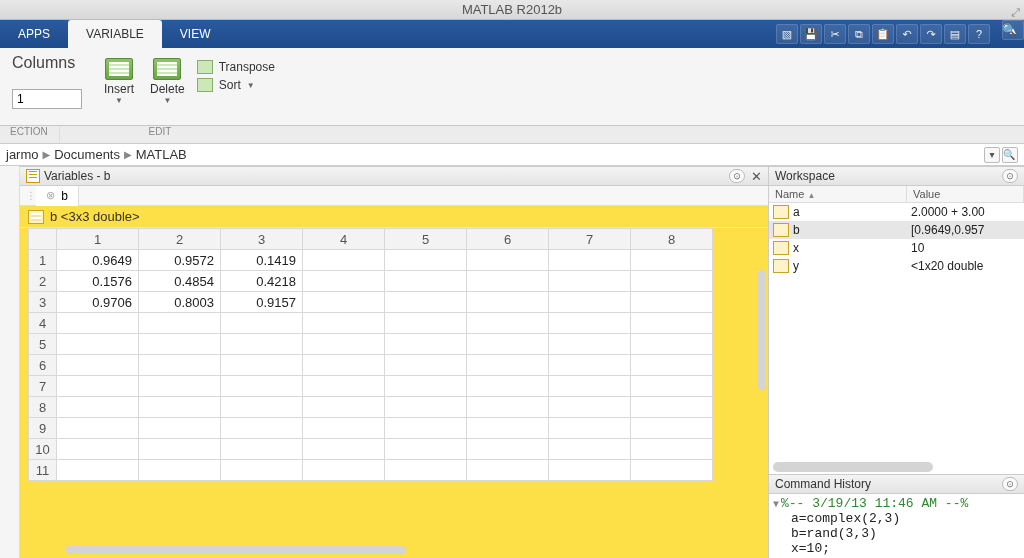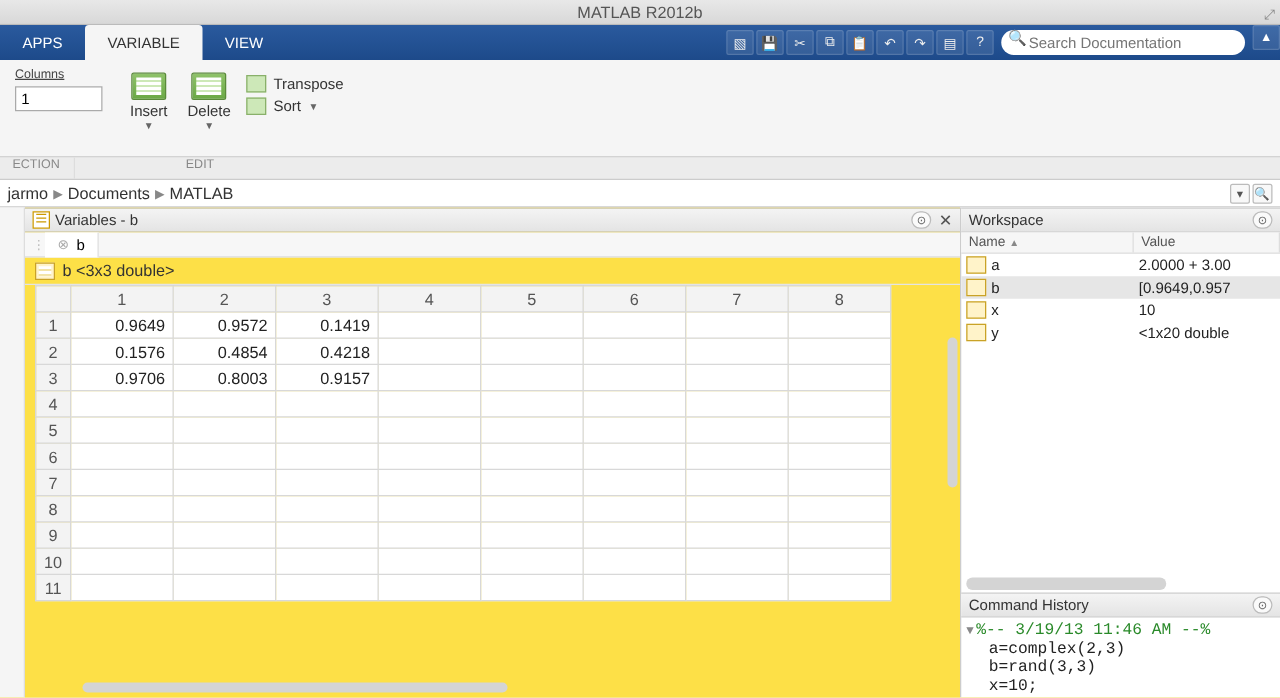--- a/index.html
+++ b/index.html
@@ -20,21 +20,21 @@
 .ribbon .qat .iconbtn { width: 22px; height: 20px; background: rgba(255,255,255,0.1); border: 1px solid rgba(255,255,255,0.15); border-radius: 2px; display: flex; align-items: center; justify-content: center; font-size: 11px; color: #eee; }
 .ribbon .search { position: relative; display: flex; align-items: center; }
 .ribbon .search input { width: 195px; height: 20px; border-radius: 10px; border: none; padding: 0 8px 0 22px; font-size: 12px; color: #666; background: #fff; }
 .ribbon .search .mag { position: absolute; left: 6px; top: 3px; color: #888; font-size: 12px; }
 .ribbon .collapse { width: 22px; height: 20px; background: rgba(255,255,255,0.1); border: 1px solid rgba(255,255,255,0.15); border-radius: 2px; margin-left: 6px; display: flex; align-items: center; justify-content: center; color:#fff; font-size:10px;}
 
 
 .toolstrip { height: 78px; background: #f5f5f5; border-bottom: 1px solid #c8c8c8; display: flex; }
 .ts-group { padding: 6px 12px 2px 12px; display: flex; flex-direction: column; justify-content: space-between; }
 .ts-group.columns { width: 88px; }
-.ts-group.columns label { color: #444; font-size: 10px; margin-bottom: 4px; display:block;text-decoration:underline;}
+.ts-group.columns label { color: #444; font-size: 16px; margin-bottom: 17px; display:block;}
 .ts-group.columns input { width: 70px; height: 20px; border: 1px solid #aaa; padding: 0 4px; font-size: 12px; background:#fff;}
 .ts-group.edit { display: flex; flex-direction: row; align-items: flex-start; gap: 8px; padding-top:8px;}
 .ts-btn { text-align: center; font-size: 12px; color: #333; padding: 2px 4px; }
 .ts-btn .ticon { width: 28px; height: 22px; margin: 0 auto 2px auto; background: linear-gradient(#8fc26a,#6aa845); border: 1px solid #5a8a3a; border-radius: 2px; position: relative; }
 .ts-btn .ticon.del { background: linear-gradient(#8fc26a,#6aa845); }
 .ts-btn .ticon::after { content:""; position:absolute; inset:3px; background: repeating-linear-gradient(#fff,#fff 2px,#cde8b8 2px,#cde8b8 4px); }
 .ts-btn .drop { font-size: 8px; color: #666; }
 .ts-small { display: flex; flex-direction: column; gap: 4px; font-size: 12px; color:#333; padding-top:4px;}
 .ts-small .row { display: flex; align-items: center; gap: 6px; }
 .ts-small .sicon { width: 16px; height: 14px; background:#cde8b8; border:1px solid #89b06a;}
@@ -122,21 +122,20 @@
     <div class="iconbtn">✂</div>
     <div class="iconbtn">⧉</div>
     <div class="iconbtn">📋</div>
     <div class="iconbtn">↶</div>
     <div class="iconbtn">↷</div>
     <div class="iconbtn">▤</div>
     <div class="iconbtn">?</div>
   </div>
   <div class="search">
     <span class="mag">🔍</span>
-    <input type="text" placeholder="Search Documentation" style="">
   </div>
   <div class="collapse">▲</div>
 </div>
 
 <div class="toolstrip">
   <div class="ts-group columns">
     <div>
       <label>Columns</label>
       <input type="text" value="1" style="">
     </div>

